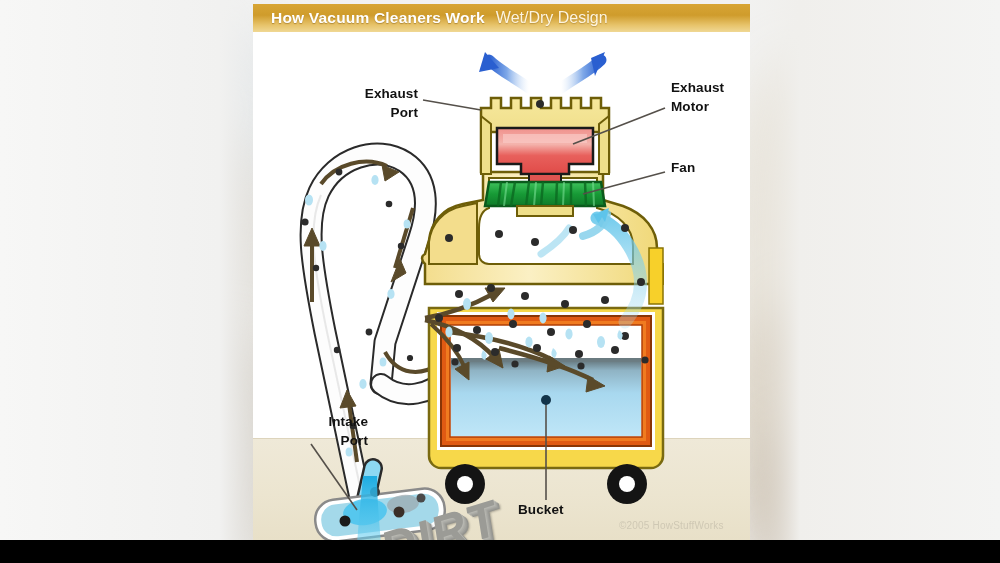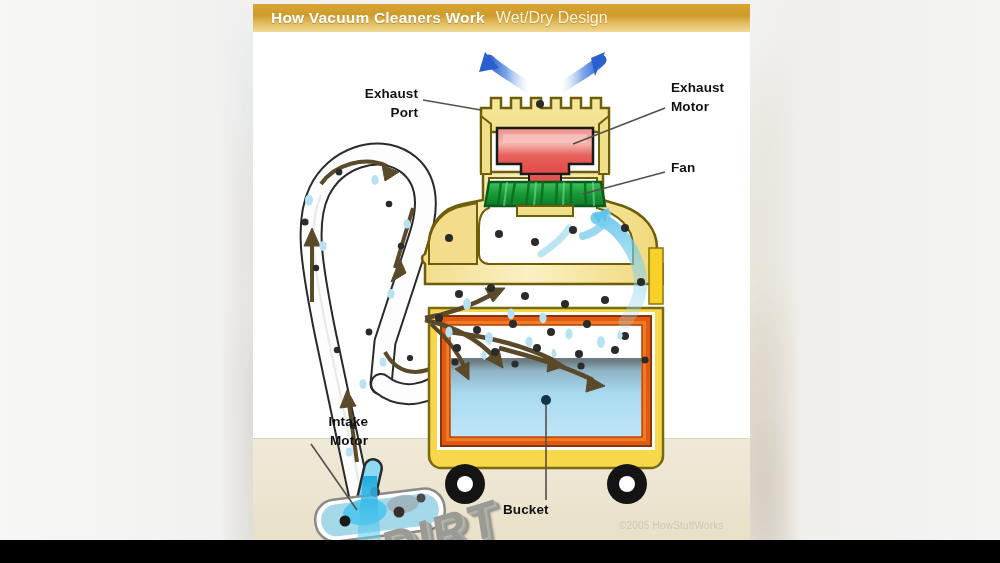--- a/index.html
+++ b/index.html
@@ -374,23 +374,23 @@
 
       <div class="lbl r" style="left:40px;top:52px;width:125px;">Exhaust
 Port</div>
 
       <div class="lbl" style="left:418px;top:46px;">Exhaust
 Motor</div>
 
       <div class="lbl" style="left:418px;top:126px;">Fan</div>
 
       <div class="lbl r" style="left:-10px;top:380px;width:125px;">Intake
-Motor</div>
-
-      <div class="lbl" style="left:250px;top:468px;">Bucket</div>
+Port</div>
+
+      <div class="lbl" style="left:265px;top:468px;">Bucket</div>
 
       <div class="dirt">DIRT</div>
 
       <div class="copy" style="left:366px;top:488px;">©2005 HowStuffWorks</div>
     </div>
   </div>
 
   <div class="bar-bottom"></div>
 </div>
 

